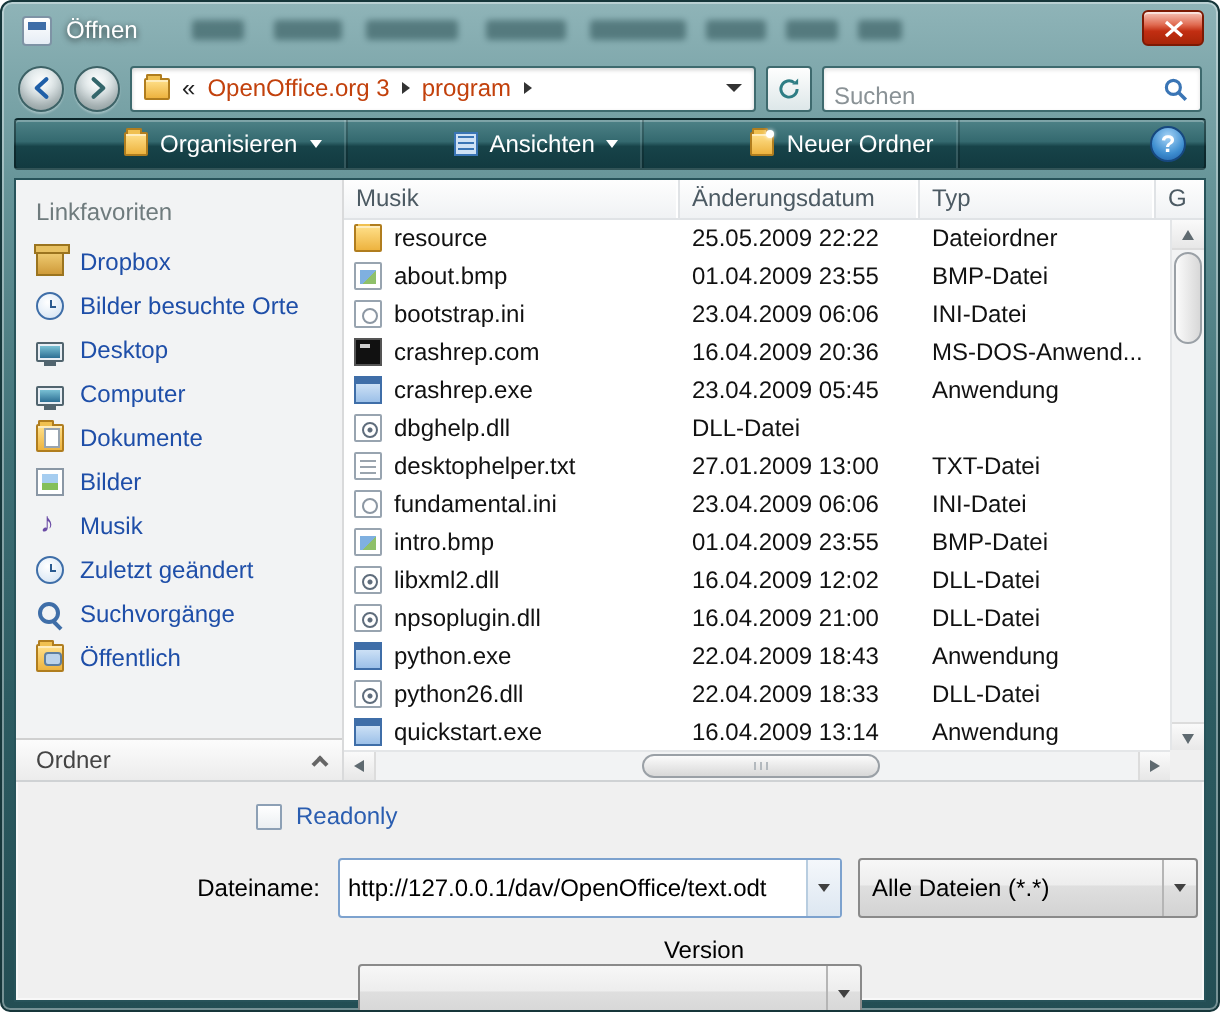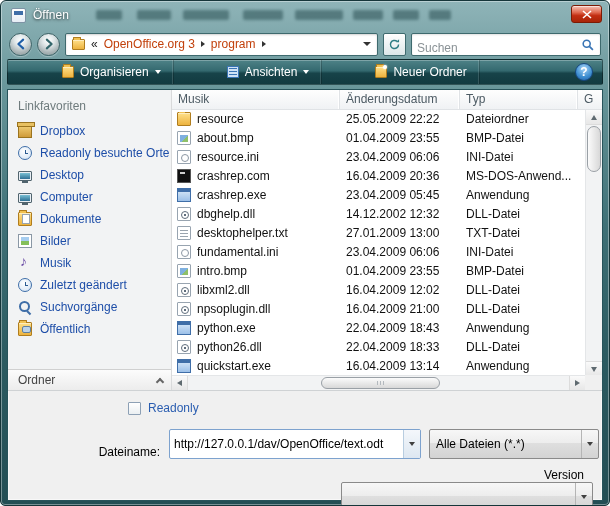--- a/index.html
+++ b/index.html
@@ -104,21 +104,21 @@
   .hs-thumb::after{content:'';position:absolute;left:50%;top:3px;bottom:3px;width:8px;transform:translateX(-50%);background:repeating-linear-gradient(90deg,#b3b9be 0 1px,transparent 1px 3px);}
   .corner{position:absolute;right:0;bottom:0;width:17px;height:15px;background:#f0f0f0;}
   .tri-up{width:0;height:0;border-left:3.5px solid transparent;border-right:3.5px solid transparent;border-bottom:5px solid #5f6a70;}
   .tri-down{width:0;height:0;border-left:3.5px solid transparent;border-right:3.5px solid transparent;border-top:5px solid #5f6a70;}
   .tri-left{width:0;height:0;border-top:3.5px solid transparent;border-bottom:3.5px solid transparent;border-right:5px solid #5f6a70;}
   .tri-right{width:0;height:0;border-top:3.5px solid transparent;border-bottom:3.5px solid transparent;border-left:5px solid #5f6a70;}
   
   .readonly-row{display:flex;align-items:center;gap:7px;margin:10px 0 0 84px;padding-left:36px;}
   .readonly-row input[type=checkbox]{appearance:none;-webkit-appearance:none;width:13px;height:13px;background:linear-gradient(#fff,#ebeff2);border:1px solid #8da0b5;border-radius:1px;}
   .readonly-label{color:#2a5db0;}
-  .field-row{display:flex;align-items:flex-end;margin-top:14px;padding:0 9px;}
+  .field-row{display:flex;align-items:center;margin-top:14px;padding:0 9px;}
   .field-row.last{margin-top:9px;flex-direction:column;}
   .flabel{width:152px;text-align:right;padding-right:9px;color:#000;flex:none;}
   .combo{height:30px;display:flex;align-items:center;border-radius:2px;position:relative;flex:none;}
   .combo.edit{width:252px;background:#fff;border:1px solid #7da2ce;}
   .combo.edit input{flex:1;min-width:0;border:none;outline:none;background:transparent;font:12px "Liberation Sans",sans-serif;color:#000;padding:0 4px;}
   .combo-arrowbox{width:17px;align-self:stretch;display:flex;align-items:center;justify-content:center;background:linear-gradient(#f4f7fb,#dde7f1);border-left:1px solid #b8cde0;flex:none;}
   .combo.select{background:linear-gradient(#f7f7f7,#ededed 45%,#dfdfdf 46%,#d3d3d3);border:1px solid #8a8a8a;}
   .combo.select .combo-arrowbox{background:transparent;border-left:1px solid #b5b5b5;}
   .combo-text{flex:1;min-width:0;padding:0 6px;color:#000;white-space:nowrap;overflow:hidden;}
   .caret-b{width:0;height:0;border-left:3.5px solid transparent;border-right:3.5px solid transparent;border-top:4px solid #404040;}
@@ -212,21 +212,21 @@
 
       <div class="sidebar">
         <div class="side-header">Linkfavoriten</div>
         <div>
             <div class="side-item">
               <span class="icn i-box"></span>
               <span>Dropbox</span>
             </div>
             <div class="side-item">
               <span class="icn i-clock"></span>
-              <span>Readonly besuchte Orte</span>
+              <span>Bilder besuchte Orte</span>
             </div>
             <div class="side-item">
               <span class="icn i-desktop"></span>
               <span>Desktop</span>
             </div>
             <div class="side-item">
               <span class="icn i-computer"></span>
               <span>Computer</span>
             </div>
             <div class="side-item">
@@ -282,21 +282,21 @@
                 <span class="icn f-bmp"></span>
                 <span>about.bmp</span>
               </div>
               <div class="cell c-date">01.04.2009 23:55</div>
               <div class="cell c-type">BMP-Datei</div>
               <div class="cell c-size"></div>
             </div>
             <div class="frow">
               <div class="cell c-name">
                 <span class="icn f-ini"></span>
-                <span>resource.ini</span>
+                <span>bootstrap.ini</span>
               </div>
               <div class="cell c-date">23.04.2009 06:06</div>
               <div class="cell c-type">INI-Datei</div>
               <div class="cell c-size"></div>
             </div>
             <div class="frow">
               <div class="cell c-name">
                 <span class="icn f-dos"></span>
                 <span>crashrep.com</span>
               </div>
@@ -311,21 +311,20 @@
               </div>
               <div class="cell c-date">23.04.2009 05:45</div>
               <div class="cell c-type">Anwendung</div>
               <div class="cell c-size"></div>
             </div>
             <div class="frow">
               <div class="cell c-name">
                 <span class="icn f-dll"></span>
                 <span>dbghelp.dll</span>
               </div>
-              <div class="cell c-date">14.12.2002 12:32</div>
               <div class="cell c-type">DLL-Datei</div>
               <div class="cell c-size"></div>
             </div>
             <div class="frow">
               <div class="cell c-name">
                 <span class="icn f-txt"></span>
                 <span>desktophelper.txt</span>
               </div>
               <div class="cell c-date">27.01.2009 13:00</div>
               <div class="cell c-type">TXT-Datei</div>

